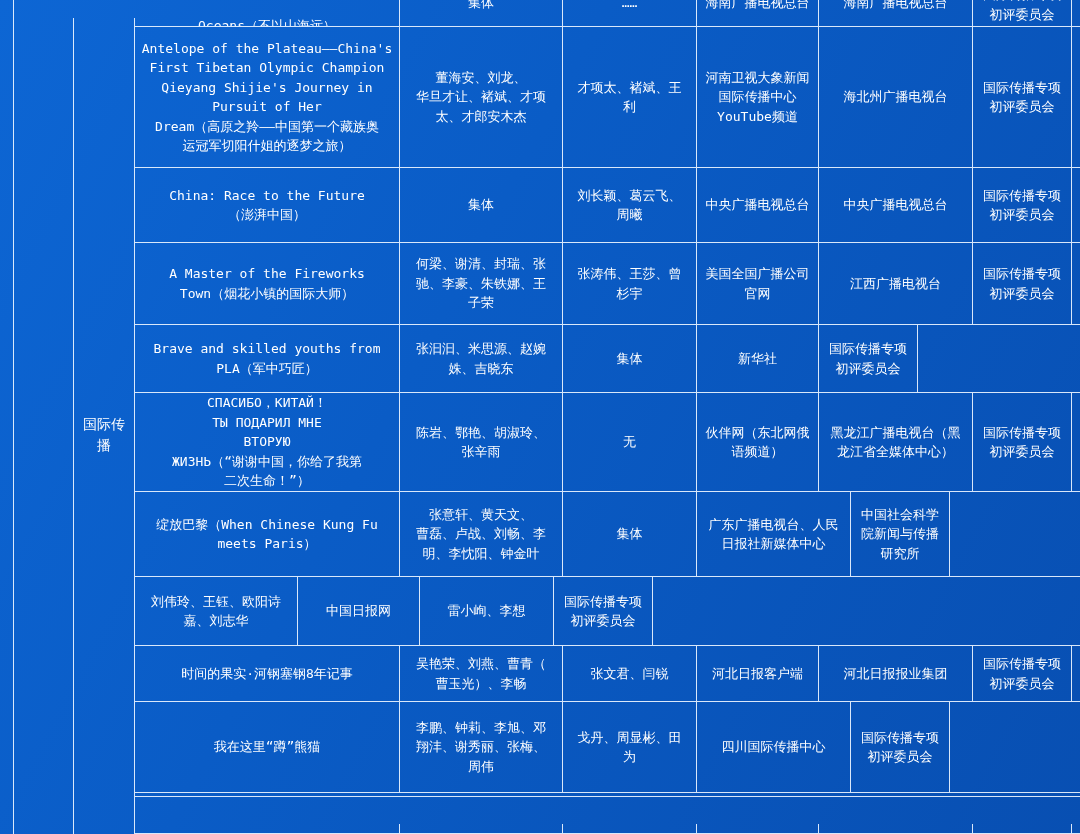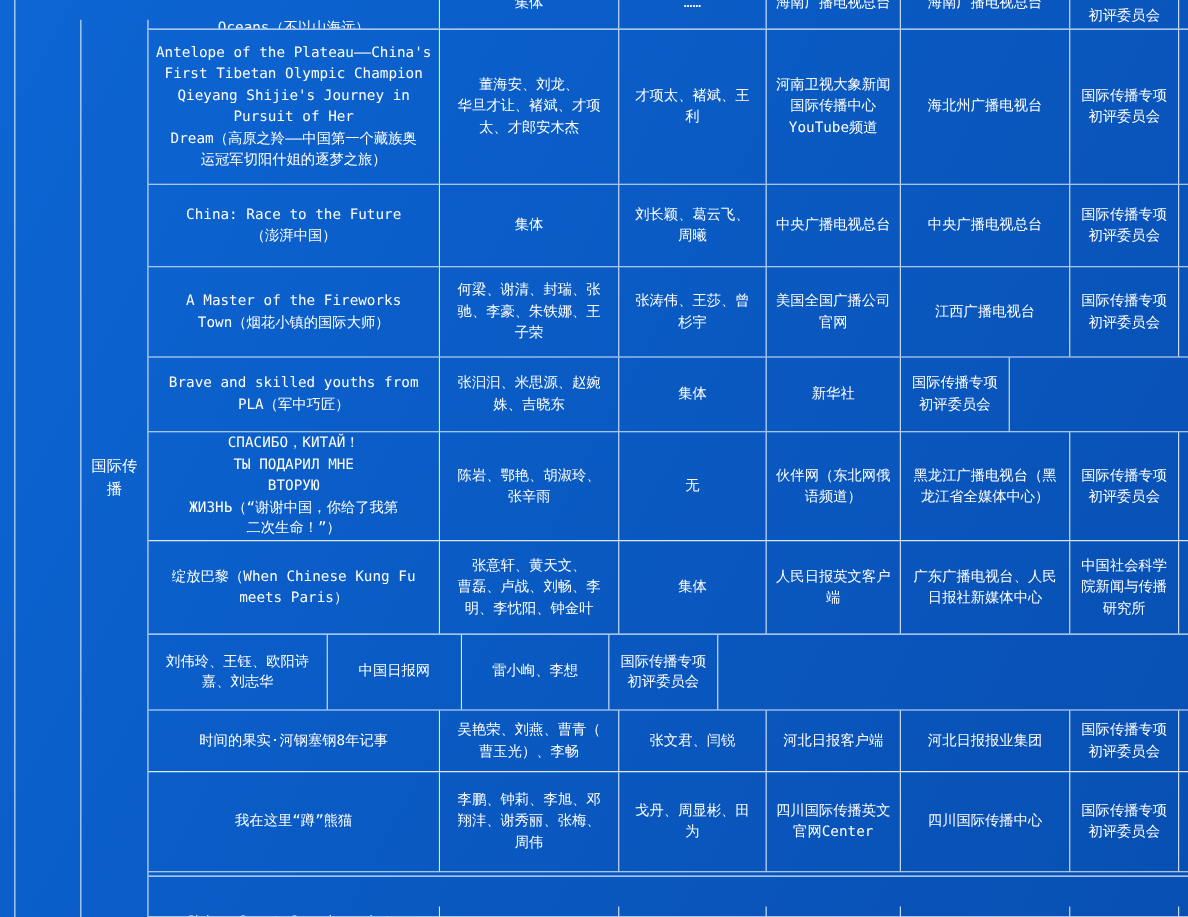--- a/index.html
+++ b/index.html
@@ -232,24 +232,20 @@
 meets Paris）</span>
           </div>
           <div class="cell c-authors">
             <span class="txt">张意轩、黄天文、
 曹磊、卢战、刘畅、李
 明、李忱阳、钟金叶</span>
           </div>
           <div class="cell c-editors">
             <span class="txt">集体</span>
           </div>
-          <div class="cell c-publisher">
-            <span class="txt">人民日报英文客户
-端</span>
-          </div>
           <div class="cell c-recommender">
             <span class="txt">广东广播电视台、人民
 日报社新媒体中心</span>
           </div>
           <div class="cell c-committee">
             <span class="txt">中国社会科学
 院新闻与传播
 研究所</span>
           </div>
         </div>
@@ -296,24 +292,20 @@
             <span class="txt">我在这里“蹲”熊猫</span>
           </div>
           <div class="cell c-authors">
             <span class="txt">李鹏、钟莉、李旭、邓
 翔沣、谢秀丽、张梅、
 周伟</span>
           </div>
           <div class="cell c-editors">
             <span class="txt">戈丹、周显彬、田
 为</span>
-          </div>
-          <div class="cell c-publisher">
-            <span class="txt">四川国际传播英文
-官网Center</span>
           </div>
           <div class="cell c-recommender">
             <span class="txt">四川国际传播中心</span>
           </div>
           <div class="cell c-committee">
             <span class="txt">国际传播专项
 初评委员会</span>
           </div>
         </div>
         <div class="row clip-bottom section-start" style="height: 38px;">

